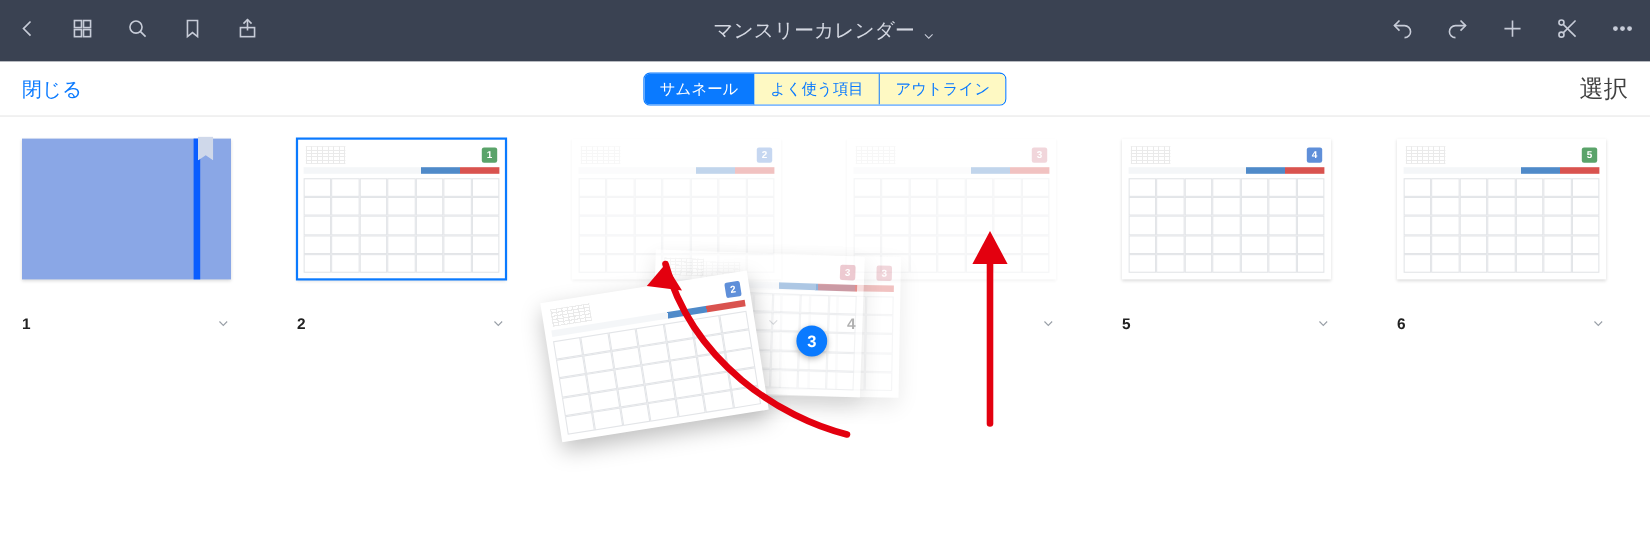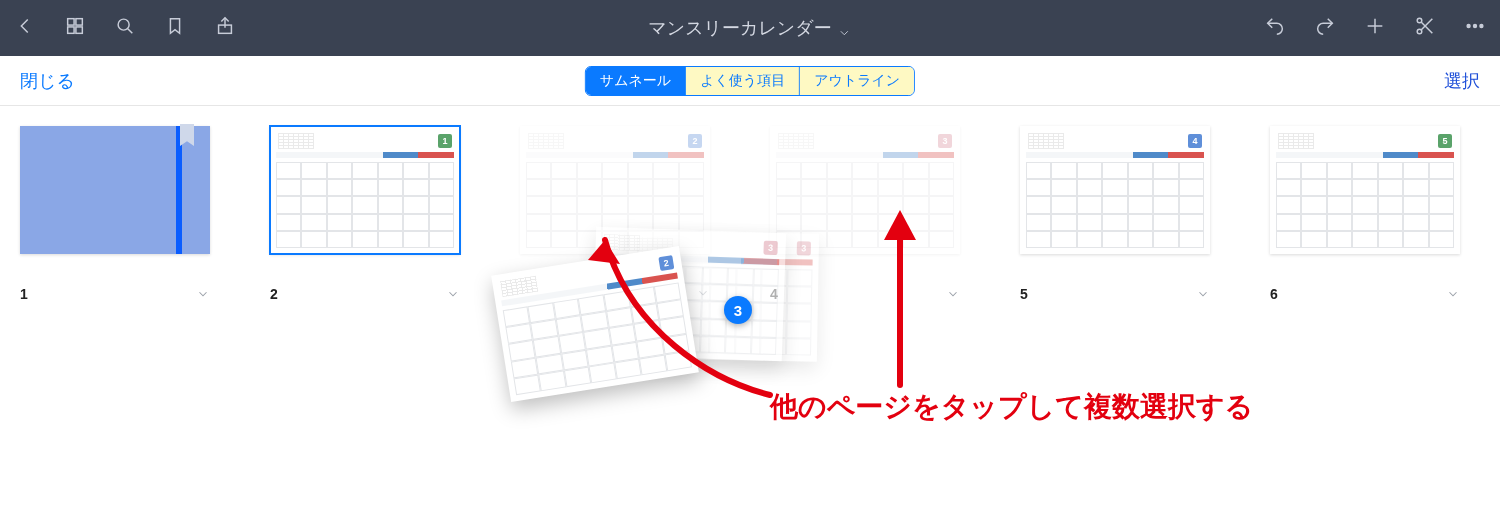--- a/index.html
+++ b/index.html
@@ -52,22 +52,22 @@
     position: relative;
     background: #fff;
   }
   .btn-close {
     color: #0a7aff;
     font-size: 18px;
     cursor: pointer;
     text-align: right;
   }
   .btn-select {
-    color: #1d4ed8;
-    font-size: 18px;
+    color: #404040;
+    font-size: 22px;
     cursor: pointer;
     margin-left: auto;
   }
   .segmented {
     position: absolute;
     left: 50%;
     transform: translateX(-50%);
     display: flex;
     border: 1px solid #0a7aff;
     border-radius: 6px;
@@ -769,14 +769,13 @@
 <svg class="arrow-svg" style="left:560px; top:210px; width:230px; height:200px;" viewBox="0 0 230 200">
   <path d="M210 185 C 150 170, 70 120, 45 30" stroke="#e3000f" stroke-width="6" fill="none" stroke-linecap="round"></path>
   <polygon points="45,30 28,50 60,54" fill="#e3000f"></polygon>
 </svg>
 <svg class="arrow-svg" style="left:860px; top:200px; width:80px; height:200px;" viewBox="0 0 80 200">
   <line x1="40" y1="185" x2="40" y2="28" stroke="#e3000f" stroke-width="6" stroke-linecap="round"></line>
   <polygon points="40,10 24,40 56,40" fill="#e3000f"></polygon>
 </svg>
 
 <div class="anno-text">
-  <div>他のページをタップして複数選択する</div>
 </div>
 
 </body></html>

